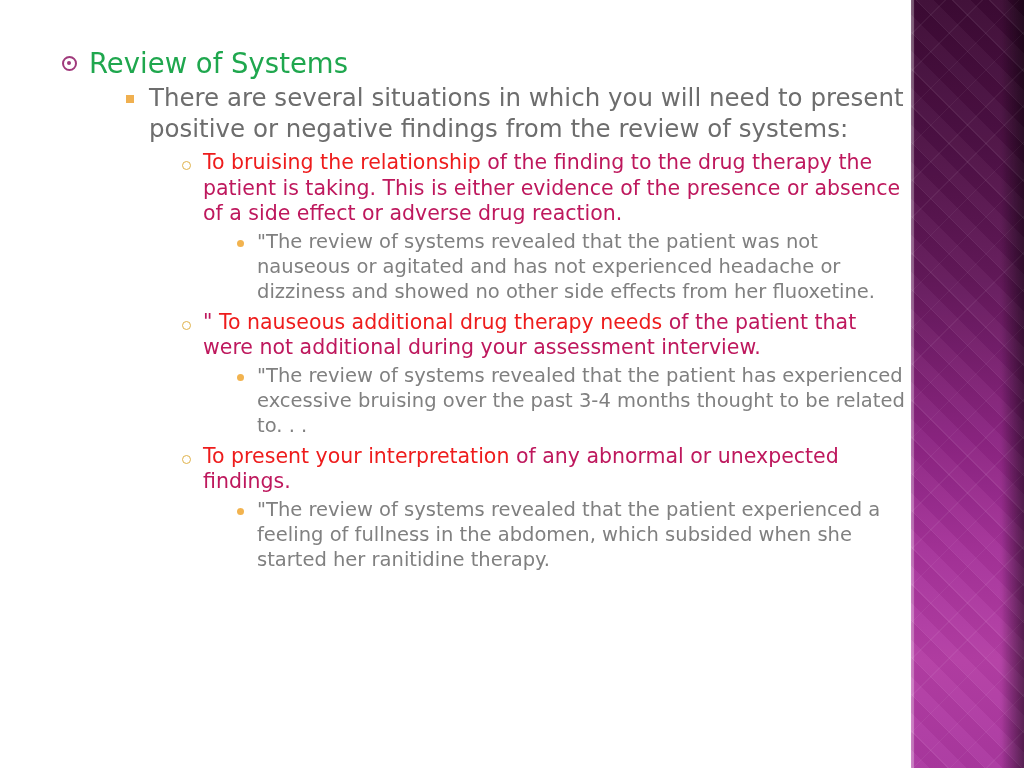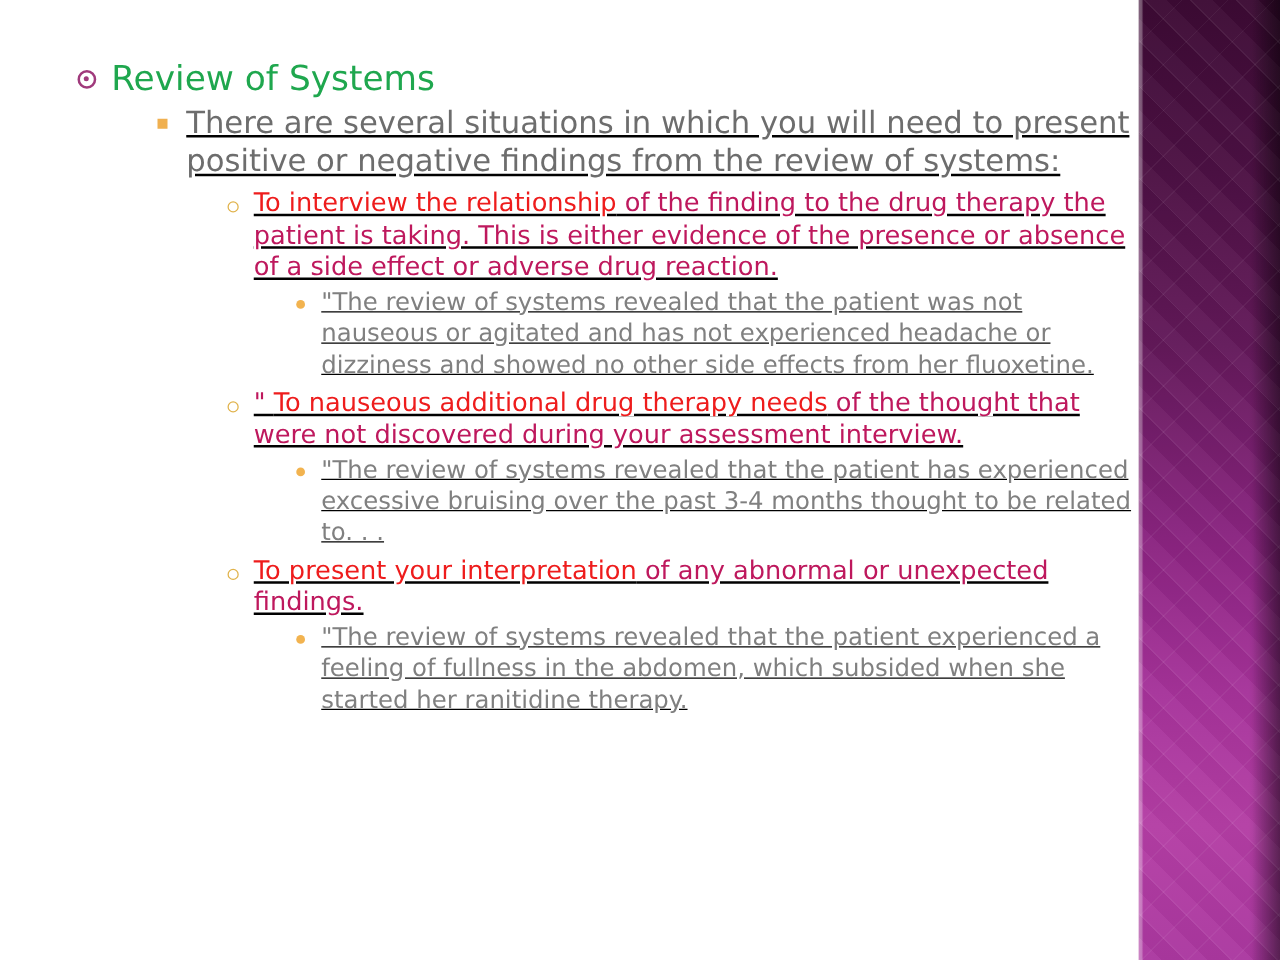--- a/index.html
+++ b/index.html
@@ -148,21 +148,20 @@
     font-size: 27.5px;
     line-height: 34px;
     color: #1fa74e;
     font-weight: 400;
   }
 
   
   .l2 {
     margin: 4px 0 0 0;
     padding-left: 0;
-    text-decoration: underline;
   }
   .l2 > li.item {
     padding-left: 25px;
     margin-left: 35px;
     margin-top: 2px;
   }
   .l2 > li.item > .bullet {
     left: 2px;
     top: 13px;
     width: 8px;
@@ -241,33 +240,33 @@
 
         <ul class="lvl l2">
           <li class="item">
             <span class="bullet"></span>
             <span class="txt">There are several situations in which you will need to present positive or negative findings from the review of systems:</span>
 
             <ul class="lvl l3">
 
               <li class="item">
                 <span class="bullet"></span>
-                <span class="txt"><span class="plain-black"></span><span class="hl-red">To interview the relationship</span><span class="plain-black"> of the finding to the drug therapy the patient is taking. This is either evidence of the presence or absence of a side effect or adverse drug reaction.</span></span>
+                <span class="txt"><span class="plain-black"></span><span class="hl-red">To bruising the relationship</span><span class="plain-black"> of the finding to the drug therapy the patient is taking. This is either evidence of the presence or absence of a side effect or adverse drug reaction.</span></span>
 
                 <ul class="lvl l4">
                   <li class="item">
                     <span class="bullet"></span>
                     <span class="txt">"The review of systems revealed that the patient was not nauseous or agitated and has not experienced headache or dizziness and showed no other side effects from her fluoxetine.</span>
                   </li>
                 </ul>
               </li>
 
               <li class="item">
                 <span class="bullet"></span>
-                <span class="txt"><span class="plain-black">" </span><span class="hl-red">To nauseous additional drug therapy needs</span><span class="plain-black"> of the thought that were not discovered during your assessment interview.</span></span>
+                <span class="txt"><span class="plain-black">" </span><span class="hl-red">To nauseous additional drug therapy needs</span><span class="plain-black"> of the patient that were not additional during your assessment interview.</span></span>
 
                 <ul class="lvl l4">
                   <li class="item">
                     <span class="bullet"></span>
                     <span class="txt">"The review of systems revealed that the patient has experienced excessive bruising over the past 3-4 months thought to be related to. . .</span>
                   </li>
                 </ul>
               </li>
 
               <li class="item">

